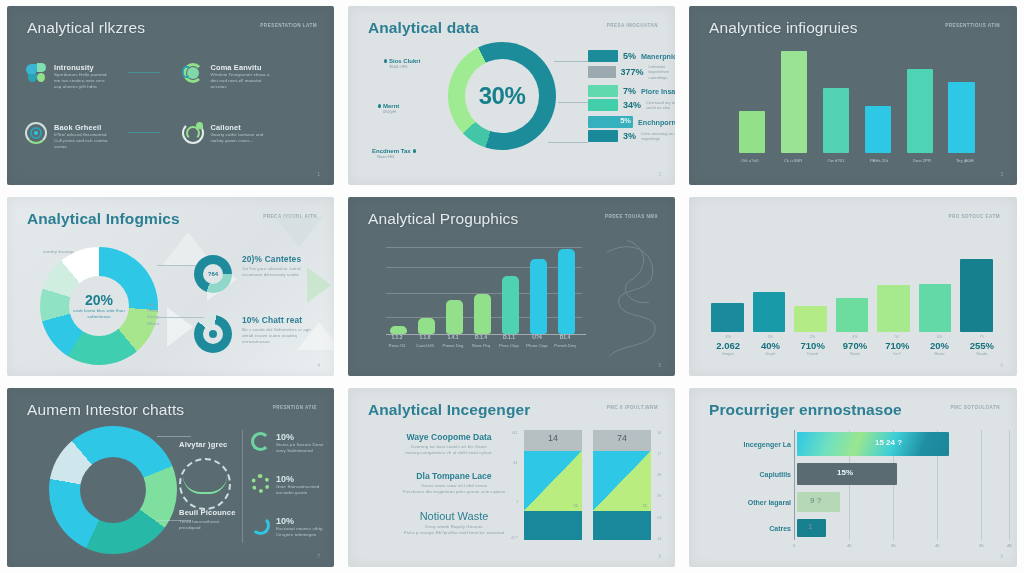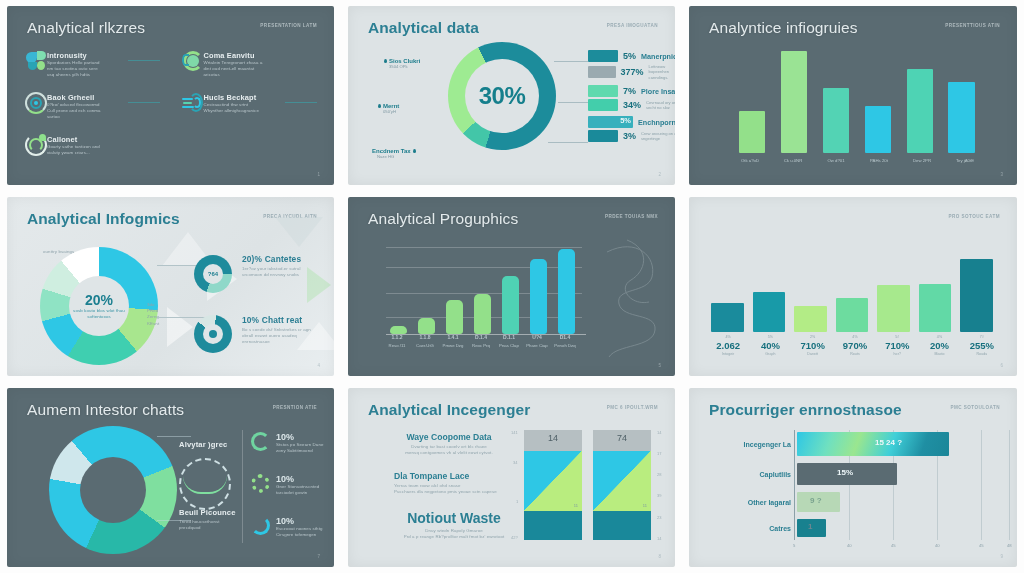--- a/index.html
+++ b/index.html
@@ -55,21 +55,21 @@
   .htxt { font-size: 7.4px; font-weight: 700; letter-spacing:.15px; white-space:nowrap;}
   .dark .htxt { color:#e6edef; }
   .light .htxt { color:#2b7e93; }
   .stxt { font-size: 4.4px; line-height: 6.2px; letter-spacing:.1px; filter: blur(.45px); }
   .dark .stxt { color:#b9c6cb; }
   .light .stxt { color:#8fa3ab; }
 
   
   .s1-wrap { position:absolute; left:18px; top:44px; right:16px; bottom:22px;
              display:grid; grid-template-columns: 1fr 1fr; gap:7px 20px; }
-  .feat { display:flex; align-items:flex-start; position:relative; }
+  .feat { display:flex; gap:7px; align-items:flex-start; position:relative;margin-top:12px; }
   .feat .ico { width:22px; height:22px; flex:0 0 22px; position:relative; filter: blur(.35px); }
   .feat .txt { padding-top:1px; }
   .connector { position:absolute; height:1px; background:#3f9aa2; opacity:.75;
                top:10px; left:103px; width:32px; }
   .ring { position:absolute; border-radius:50%; }
 
   
   .donut2 { position:absolute; left:100px; top:36px; width:108px; height:108px; border-radius:50%; }
   .donut2 .hole { position:absolute; inset:17px; background:#dde3e5; border-radius:50%; }
   .donut2 .ctr { position:absolute; inset:0; display:flex; align-items:center; justify-content:center;
@@ -179,35 +179,20 @@
           <div class="txt">
             <div class="htxt blurline">Baok Grheeil</div>
             <div class="stxt" style="white-space:pre-line;">0?bo/  oduced flecowormd
 Cull prone and ech conma
 sartoo</div>
           </div>
           <div class="connector"></div>
         </div>
 
 
-        <div class="feat">
-          <div class="ico">
-            <div class="ring" style="left:7px;top:1px;width:14px;height:19px;border:2.5px solid #2aa3b4;border-left-color:transparent;border-radius:50%;"></div>
-            <div class="ring" style="left:11px;top:5px;width:8px;height:11px;border:2px solid #2ec7e5;border-left-color:transparent;border-radius:50%;"></div>
-            <div class="ring" style="left:0;top:6px;width:11px;height:2px;background:#2ec7e5;border-radius:1px;"></div>
-            <div class="ring" style="left:1px;top:10px;width:9px;height:2px;background:#57d3b0;border-radius:1px;"></div>
-            <div class="ring" style="left:0;top:14px;width:12px;height:2px;background:#2ec7e5;border-radius:1px;"></div>
-          </div>
-          <div class="txt">
-            <div class="htxt blurline">Hucls Beckapt</div>
-            <div class="stxt" style="white-space:pre-line;">Cestraactind thw srtnt
-Whynther allmighcagranice</div>
-          </div>
-          <div class="connector"></div>
-        </div>
 
         <div class="feat">
           <div class="ico">
             <div class="ring" style="inset:0;border:2.5px solid #e2eeea;border-top-color:transparent;"></div>
             <div class="ring" style="inset:4px;border:2px solid #93e08a;border-bottom-color:transparent;"></div>
             <div class="ring" style="left:14px;top:0;width:7px;height:7px;background:#8ee08c;border-radius:50% 50% 0 50%;"></div>
           </div>
           <div class="txt">
             <div class="htxt blurline">Callonet</div>
             <div class="stxt" style="white-space:pre-line;">Goarty sathe tantizon and
@@ -537,27 +522,27 @@
     <div class="slide light">
       <div class="title">Analytical Incegenger</div>
       <div class="kicker">PMC 6 IPOULT.WRM</div>
       <div class="pagenum">8</div>
 
       <div style="position:absolute;left:46px;top:44px;width:110px;text-align:center;">
         <div style="font-size:8.6px;font-weight:700;color:#2b7f93;filter:blur(.25px);">Waye Coopome Data</div>
         <div class="stxt" style="white-space:pre-line;margin-top:2px;">Dvarting tar bast cooelv ort blc rhaee
 mensq contgoemes vh al vlelit eowt cytvot.</div>
       </div>
-      <div style="position:absolute;left:46px;top:83px;width:120px;text-align:left;">
+      <div style="position:absolute;left:46px;top:83px;width:120px;text-align:center;">
         <div style="font-size:8.6px;font-weight:700;color:#2b7f93;filter:blur(.25px);">Dla Tompane Lace</div>
         <div class="stxt" style="white-space:pre-line;margin-top:2px;">Yerras team roow alcl ohd snase
 Pucchaers dla negpetono pmis yeoae sctn capese</div>
       </div>
       <div style="position:absolute;left:46px;top:122px;width:120px;text-align:center;">
-        <div style="font-size:14px;font-weight:700;color:#2b7f93;filter:blur(.25px);">Notiout Waste</div>
+        <div style="font-size:11px;font-weight:400;color:#2b7f93;filter:blur(.25px);">Notiout Waste</div>
         <div class="stxt" style="white-space:pre-line;margin-top:2px;">Dnuy wtedn Rapoly Gmaroe
 Prd a p reange Rb?prolltor malt fmot bz' ewrotoot</div>
       </div>
 
       <div class="stackcol" style="left:176px;top:42px;width:58px;height:110px;">
         <div class="stk-top" style="top:0;height:19%;"></div>
         <div class="stk-mid" style="top:19%;height:55%;"></div>
         <div style="position:absolute;top:19%;left:0;width:100%;height:55%;background:linear-gradient(to bottom right,transparent 49.5%,#b9ed7f 50%);"></div>
         <div class="stk-bot" style="bottom:0;height:26%;"></div>
         <div style="position:absolute;top:3%;left:0;width:100%;text-align:center;font-size:9px;color:#4f6067;filter:blur(.35px);">14</div>

